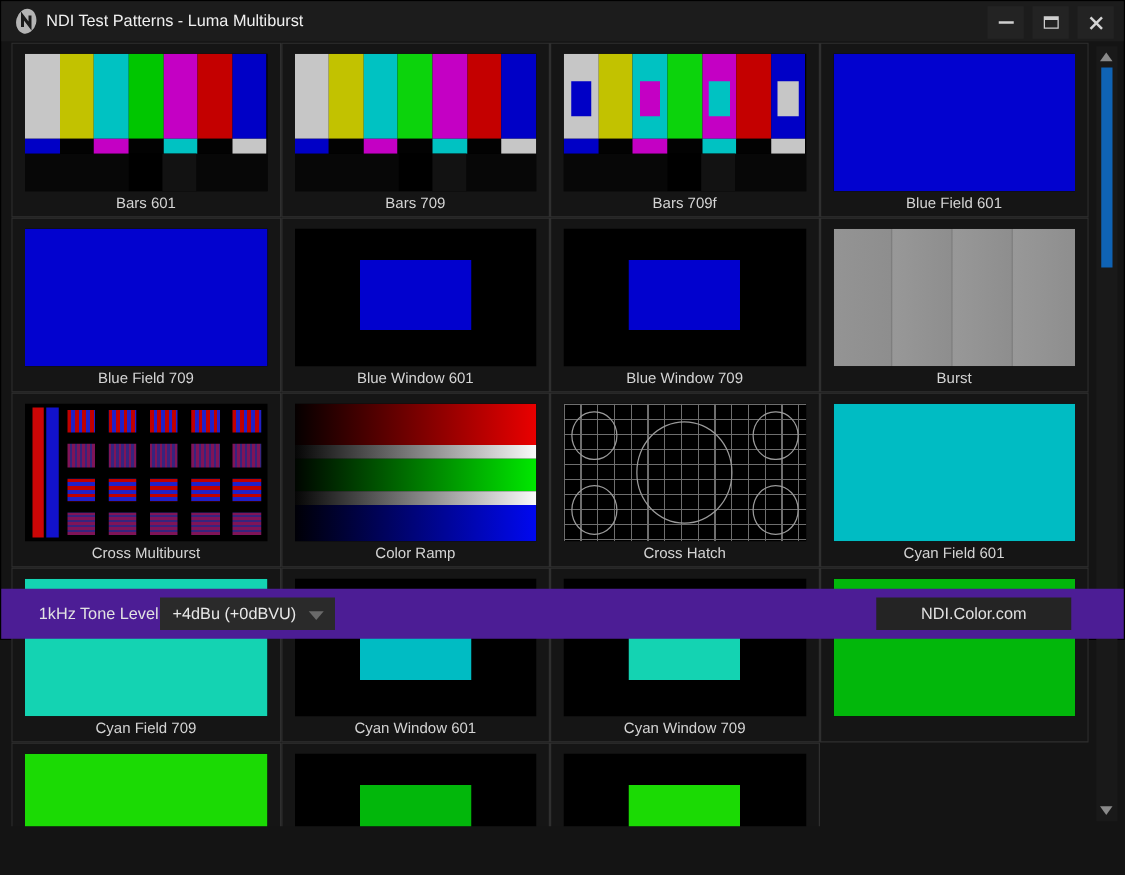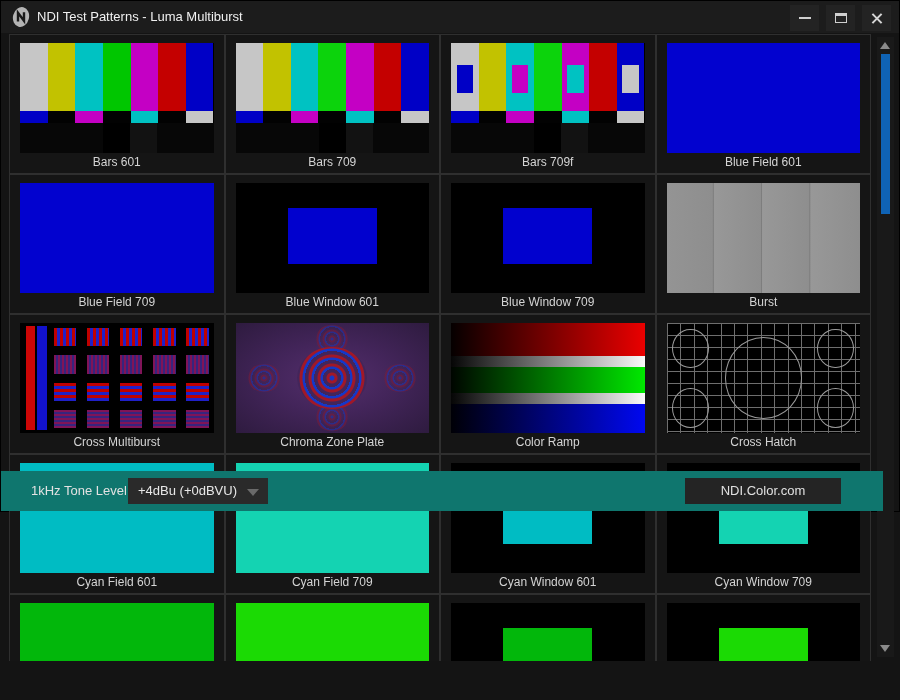--- a/index.html
+++ b/index.html
@@ -109,21 +109,21 @@
 
   
   .scrollbar { position:absolute; right:5px; top:36px; width:17px; height:620px; background:#191919; }
   .sb-up,.sb-down { position:absolute; left:3px; width:0; height:0;
     border-left:5.5px solid rgba(0,0,0,0); border-right:5.5px solid rgba(0,0,0,0); cursor:pointer; }
   .sb-up { top:5px; border-bottom:7px solid #8a8a8a; }
   .sb-down { bottom:5px; border-top:7px solid #8a8a8a; }
   .sb-thumb { position:absolute; left:4px; width:9px; top:17px; height:160px; background:#0f63b5; cursor:pointer; }
 
   
-  .footer { position:absolute; left:0; right:16px; bottom:0; height:40px; background:#0f766e; }
+  .footer { position:absolute; left:0; right:0; bottom:0; height:40px; background:#4c1d95; }
   .tone-label { position:absolute; left:30px; top:0; height:40px; line-height:40px; font-size:13px; color:#e2e2e2; }
   .tone-select { position:absolute; left:127px; top:7px; width:140px; height:26px; background:#2a2a2a;
     font-size:13px; color:#e8e8e8; line-height:26px; padding-left:10px; cursor:pointer; }
   .dd-arrow { position:absolute; right:9px; top:11px; width:0; height:0;
     border-left:6px solid rgba(0,0,0,0); border-right:6px solid rgba(0,0,0,0); border-top:7px solid #6a6a6a; }
   .site-link { position:absolute; right:42px; top:7px; width:156px; height:26px; background:#242424;
     text-align:center; line-height:26px; font-size:13px; color:#e0e0e0; cursor:pointer; }
 </style>
 </head>
 <body>
@@ -287,31 +287,20 @@
             <i class="cmb-h1"></i>
             <i class="cmb-h2"></i>
             <i class="cmb-h2"></i>
             <i class="cmb-h2"></i>
             <i class="cmb-h2"></i>
             <i class="cmb-h2"></i>
           </div>
         </div>
         <div class="tile-label">Cross Multiburst</div>
       </div>
-      <div class="tile pat-zoneplate">
-        <div class="thumb">
-          <div class="fill"></div>
-          <div class="zp-e zp-l"></div>
-          <div class="zp-e zp-r"></div>
-          <div class="zp-e zp-t"></div>
-          <div class="zp-e zp-b"></div>
-          <div class="zp-c"></div>
-        </div>
-        <div class="tile-label">Chroma Zone Plate</div>
-      </div>
       <div class="tile pat-colorramp">
         <div class="thumb">
           <div class="ramp">
             <i class="r-red"></i>
             <i class="r-w"></i>
             <i class="r-grn"></i>
             <i class="r-w"></i>
             <i class="r-blu"></i>
           </div>
         </div>

